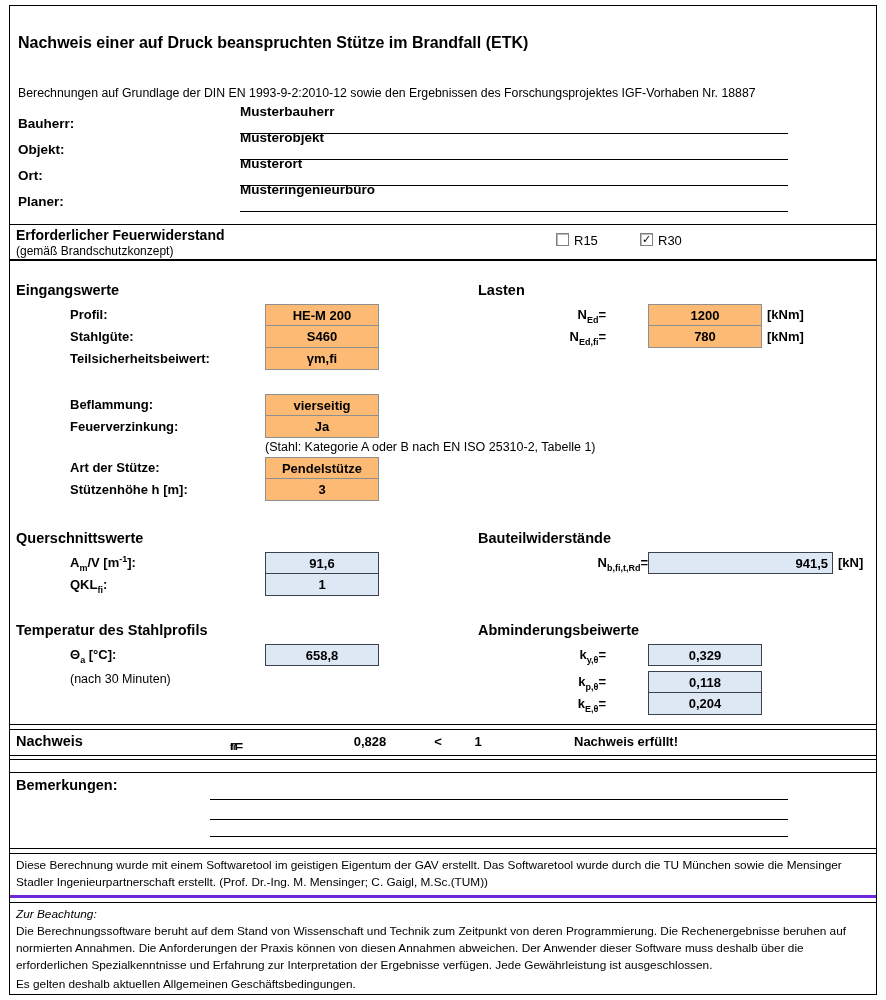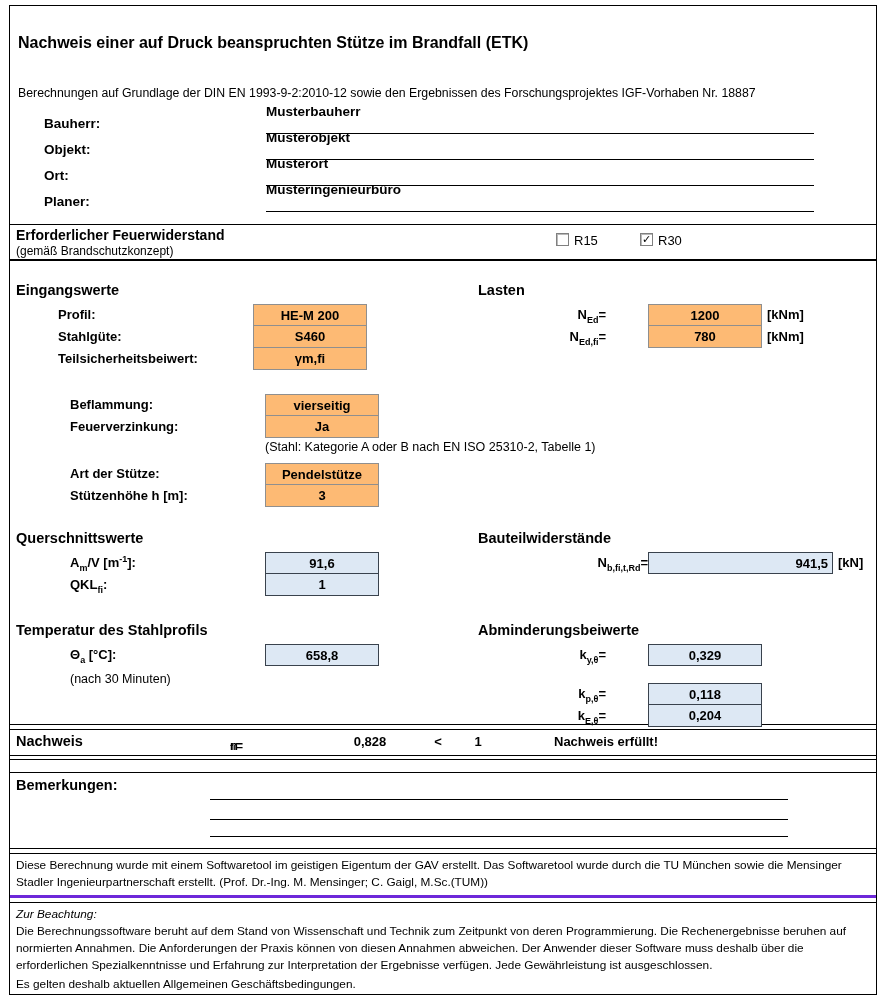--- a/index.html
+++ b/index.html
@@ -5,21 +5,21 @@
   * { margin:0; padding:0; box-sizing:border-box; }
   html,body { width:886px; height:1000px; background:#fff; font-family:"Liberation Sans","DejaVu Sans",sans-serif; color:#000; }
   .page { position:absolute; left:9px; top:5px; width:868px; height:990px; border:1px solid #000; background:#fff; overflow:hidden; }
 
   
   .sec-header { height:218px; position:relative; }
   .doc-title { position:absolute; left:8px; top:28px; font-size:16px; font-weight:bold; white-space:nowrap; }
   .doc-subtitle { position:absolute; left:8px; top:80px; font-size:12.3px; white-space:nowrap; }
   .hdr-fields { position:absolute; left:8px; top:102px; width:830px; }
   .hdr-row { display:flex; height:26px; align-items:flex-end; }
-  .hdr-lbl { width:222px; font-size:13.5px; font-weight:bold; padding-bottom:3px;margin-left:26px; }
+  .hdr-lbl { width:222px; font-size:13.5px; font-weight:bold; padding-bottom:3px; }
   .hdr-val { width:548px; font-size:13.5px; font-weight:bold; border-bottom:1px solid #000; padding-bottom:14px; }
 
   
   .sec-feuer { border-top:1px solid #000; border-bottom:2px solid #000; height:37px; position:relative; padding:2px 0 0 6px; }
   .feuer-title { font-size:14px; font-weight:bold; }
   .feuer-sub { font-size:12px; margin-top:1px; }
   .cb-group { position:absolute; display:flex; align-items:flex-start; }
   .cb1 { left:546px; top:8px; }
   .cb2 { left:630px; top:8px; }
   .cb { width:13px; height:13px; border:1px solid #808080; background:#fff; display:inline-flex; align-items:center; justify-content:center; box-shadow:inset 1px 1px 0 #b9b9b9; }
@@ -48,21 +48,21 @@
   sup { font-size:9px; font-weight:bold; line-height:0; }
 
   
   .sec-nachweis { margin-top:4px; border-top:1px solid #000; border-bottom:1px solid #000; height:27px; position:relative; }
   .sec-nachweis span { position:absolute; top:4px; font-weight:bold; font-size:13px; white-space:nowrap; }
   .nw-title { left:6px; font-size:14.5px !important; top:3px !important; }
   .nw-sym { left:220px; }
   .nw-val { left:320px; width:80px; text-align:center; }
   .nw-op { left:418px; width:20px; text-align:center; }
   .nw-lim { left:458px; width:20px; text-align:center; }
-  .nw-res { left:544px; }
+  .nw-res { left:564px; }
   .hline { border-top:1px solid #000; margin-top:3px; height:0; }
 
   
   .sec-bem { margin-top:12px; border-top:1px solid #000; border-bottom:1px solid #000; height:77px; position:relative; }
   .bem-title { position:absolute; left:6px; top:4px; font-size:14.5px; font-weight:bold; }
   .bem-line { position:absolute; left:200px; width:578px; border-bottom:1px solid #000; height:0; }
 
   
   .sec-gav { margin-top:4px; border-top:1px solid #000; border-bottom:3px solid #6d28d9; padding:3px 8px 4px 6px; font-size:11.8px; line-height:1.45; }
   .sec-beachtung { margin-top:4px; border-top:1px solid #000; padding:3px 8px 0 6px; font-size:11.8px; line-height:1.45; position:relative; height:96px; }
@@ -112,21 +112,21 @@
         </span>
       <span class="cb-lbl">R30</span>
     </div>
   </div>
 
   <div class="sec-main">
 
     <div class="mh" style="left:6px; top:21px;">Eingangswerte</div>
     <div class="mh" style="left:468px; top:21px;">Lasten</div>
 
-    <div class="group" style="left:48px; top:43px;">
+    <div class="group" style="left:60px; top:43px;">
       <div class="glabels">
         <div>Profil:</div>
         <div>Stahlgüte:</div>
         <div>Teilsicherheitsbeiwert:</div>
       </div>
       <div class="gboxes">
         <div class="box gray">HE-M 200</div>
         <div class="box gray">S460</div>
         <div class="box gray">γm,fi</div>
       </div>
@@ -153,21 +153,21 @@
         <div>Feuerverzinkung:</div>
       </div>
       <div class="gboxes">
         <div class="box gray">vierseitig</div>
         <div class="box gray">Ja</div>
       </div>
     </div>
 
     <div class="note" style="left:255px; top:179px;">(Stahl: Kategorie A oder B nach EN ISO 25310-2, Tabelle 1)</div>
 
-    <div class="group" style="left:60px; top:202px;">
+    <div class="group" style="left:60px; top:196px;">
       <div class="glabels">
         <div>Art der Stütze:</div>
         <div>Stützenhöhe h [m]:</div>
       </div>
       <div class="gboxes">
         <div class="box gray">Pendelstütze</div>
         <div class="box gray">3</div>
       </div>
     </div>
 
@@ -211,21 +211,21 @@
     <div class="note" style="left:60px; top:411px;">(nach 30 Minuten)</div>
 
     <div class="group" style="left:450px; top:383px;">
       <div class="rsyms">
         <div class="rsym"><span>k</span><sub>y,θ</sub><span>=</span></div>
       </div>
       <div class="gboxes">
         <div class="box blue">0,329</div>
       </div>
     </div>
-    <div class="group" style="left:450px; top:422px;align-items:flex-end;">
+    <div class="group" style="left:450px; top:410px;align-items:flex-end;">
       <div class="rsyms">
         <div class="rsym"><span>k</span><sub>p,θ</sub><span>=</span></div>
         <div class="rsym"><span>k</span><sub>E,θ</sub><span>=</span></div>
       </div>
       <div class="gboxes">
         <div class="box blue">0,118</div>
         <div class="box blue">0,204</div>
       </div>
     </div>
   </div>

